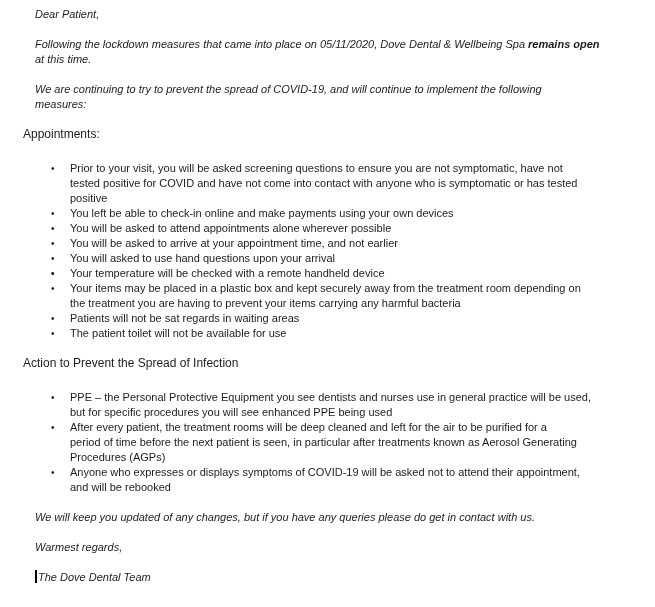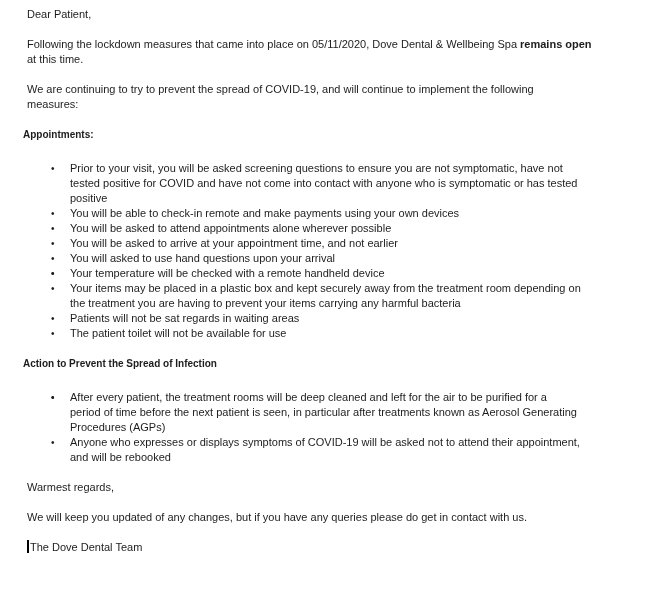--- a/index.html
+++ b/index.html
@@ -18,27 +18,28 @@
     -webkit-font-smoothing: antialiased;
   }
   .page {
     box-sizing: border-box;
     width: 655px;
     height: 607px;
     padding: 7px 22px 0 23px;
     background: #ffffff;
   }
   p {
-    margin: 0 0 15px 4px;
+    margin: 0 0 15px 12px;
     white-space: pre-wrap;
+    font-style: italic;
   }
   h2 {
-    font-size: 10px;
+    font-size: 12px;
     line-height: 15px;
-    font-weight: 700;
+    font-weight: 400;
     margin: 0 0 19px 0;
   }
   strong { font-weight: 700; }
   ul.bullets {
     list-style: none;
     margin: 0 0 15px 0;
     padding: 0;
   }
   ul.bullets li {
     position: relative;
@@ -75,42 +76,43 @@
 
   <p>We are continuing to try to prevent the spread of COVID-19, and will continue to implement the following
 measures:</p>
 
   <h2>Appointments:</h2>
 
   <ul class="bullets">
     <li><span class="marker">•</span><span class="btext">Prior to your visit, you will be asked screening questions to ensure you are not symptomatic, have not
 tested positive for COVID and have not come into contact with anyone who is symptomatic or has tested
 positive</span></li>
-    <li><span class="marker">•</span><span class="btext">You will be able to check-in remote and make payments using your own devices</span></li>
+    <li><span class="marker">•</span><span class="btext">You left be able to check-in online and make payments using your own devices</span></li>
     <li><span class="marker">•</span><span class="btext">You will be asked to attend appointments alone wherever possible</span></li>
     <li><span class="marker">•</span><span class="btext">You will be asked to arrive at your appointment time, and not earlier</span></li>
     <li><span class="marker">•</span><span class="btext">You will asked to use hand questions upon your arrival</span></li>
     <li><span class="marker">•</span></li>
     <li><span class="marker">•</span><span class="btext">Your temperature will be checked with a remote handheld device</span></li>
     <li><span class="marker">•</span><span class="btext">Your items may be placed in a plastic box and kept securely away from the treatment room depending on
 the treatment you are having to prevent your items carrying any harmful bacteria</span></li>
     <li><span class="marker">•</span><span class="btext">Patients will not be sat regards in waiting areas</span></li>
     <li><span class="marker">•</span><span class="btext">The patient toilet will not be available for use</span></li>
   </ul>
 
   <h2>Action to Prevent the Spread of Infection</h2>
 
   <ul class="bullets">
-    <li><span class="marker">•</span></li>
+    <li><span class="marker">•</span><span class="btext">PPE – the Personal Protective Equipment you see dentists and nurses use in general practice will be used,
+but for specific procedures you will see enhanced PPE being used</span></li>
     <li><span class="marker">•</span><span class="btext">After every patient, the treatment rooms will be deep cleaned and left for the air to be purified for a
 period of time before the next patient is seen, in particular after treatments known as Aerosol Generating
 Procedures (AGPs)</span></li>
     <li><span class="marker">•</span><span class="btext">Anyone who expresses or displays symptoms of COVID-19 will be asked not to attend their appointment,
 and will be rebooked</span></li>
   </ul>
 
+  <p>We will keep you updated of any changes, but if you have any queries please do get in contact with us.</p>
+
   <p>Warmest regards,</p>
-
-  <p>We will keep you updated of any changes, but if you have any queries please do get in contact with us.</p>
 
   <p class="sig-line"><span class="caret"></span><span>The Dove Dental Team</span></p>
 
 </div>
 
 </body></html>

